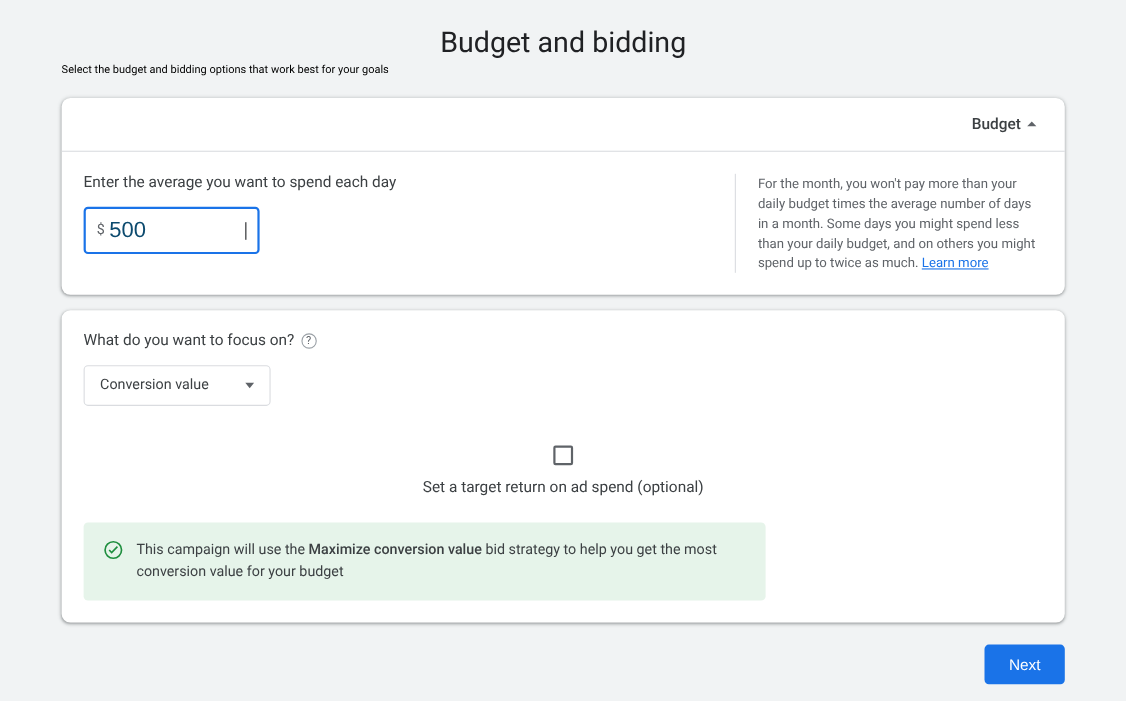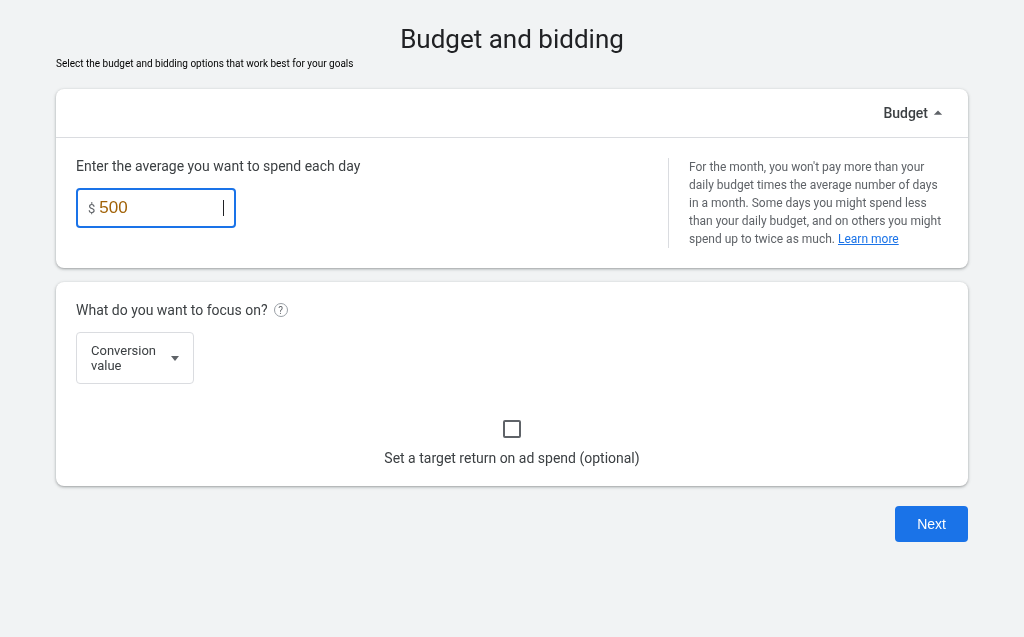--- a/index.html
+++ b/index.html
@@ -86,29 +86,29 @@
       align-items: center;
       gap: 4px;
     }
     .currency {
       color: #5f6368;
       font-size: 13px;
     }
     .budget-input {
       border: none;
       outline: none;
-      font-size: 17px;
+      font-size: 20px;
       width: 100%;
-      color: #a16207;
+      color: #0c4a6e;
     }
     .select-wrap {
       border: 1px solid #dadce0;
       border-radius: 4px;
       padding: 10px 14px;
-      width: 118px;
+      width: 170px;
       display: flex;
       align-items: center;
       justify-content: space-between;
       cursor: pointer;
       font-size: 13px;
       color: #3c4043;
     }
     .select-caret {
       width: 0; height: 0;
       border-left: 4px solid transparent;
@@ -220,18 +220,27 @@
     <div class="select-wrap">
       <span>Conversion value</span>
       <span class="select-caret"></span>
     </div>
 
     <div class="checkbox-row">
       <div class="checkbox"></div>
       <span>Set a target return on ad spend (optional)</span>
     </div>
 
+    <div class="info-banner">
+      <svg class="check-icon" viewBox="0 0 24 24">
+        <circle cx="12" cy="12" r="10" fill="none" stroke="currentColor" stroke-width="2"></circle>
+        <path fill="none" stroke="currentColor" stroke-width="2" d="M7 12l3 3 7-7"></path>
+      </svg>
+      <div class="info-text">
+        <span>This campaign will use the </span><strong>Maximize conversion value</strong><span> bid strategy to help you get the most conversion value for your budget</span>
+      </div>
+    </div>
   </div>
 </div>
 
 <div class="next-row">
   <button class="next-btn">Next</button>
 </div>
 
 </body></html>

